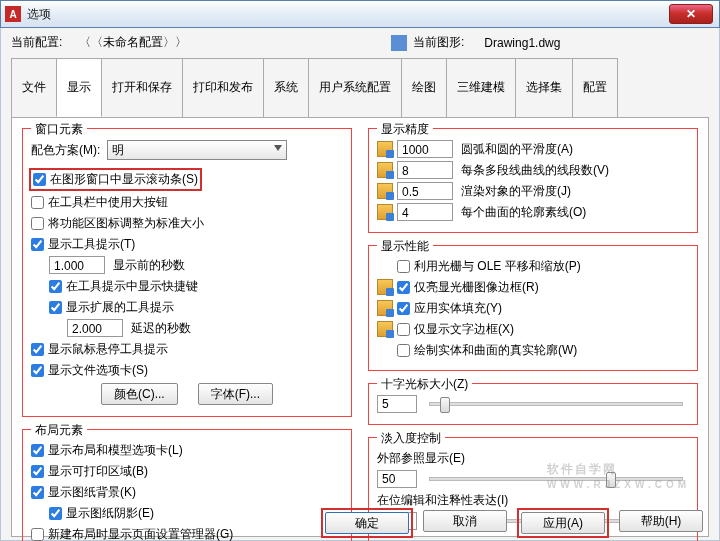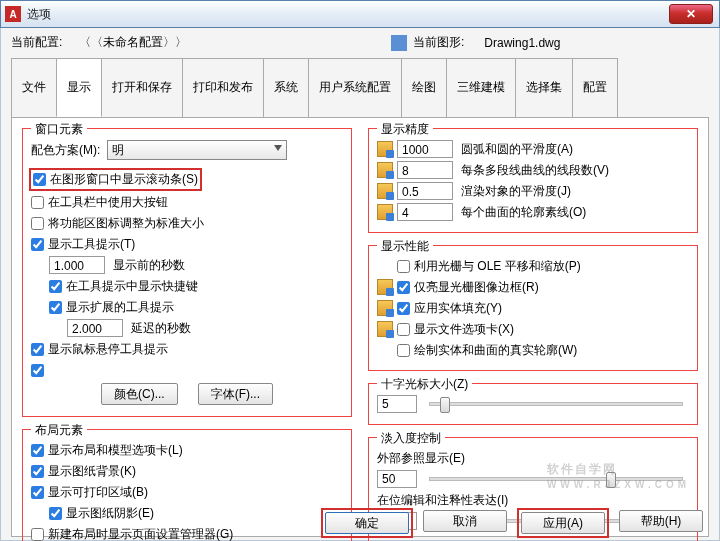--- a/index.html
+++ b/index.html
@@ -127,41 +127,42 @@
               <span>2.000</span>
             </div>
           <span>延迟的秒数</span>
         </div>
         <div class="line">
             <input type="checkbox" checked="" style="">
             <span>显示鼠标悬停工具提示</span>
           </div>
         <div class="line">
             <input type="checkbox" checked="" style="">
+            <span>显示文件选项卡(S)</span>
           </div>
         <div class="line" style="justify-content:center;gap:20px;margin-top:4px">
           <div class="btn">颜色(C)...</div>
           <div class="btn">字体(F)...</div>
         </div>
       </div>
 
       <div class="group">
         <div class="legend">布局元素</div>
         <div class="line">
             <input type="checkbox" checked="" style="">
             <span>显示布局和模型选项卡(L)</span>
           </div>
         <div class="line">
             <input type="checkbox" checked="" style="">
+            <span>显示可打印区域(B)</span>
+          </div>
+        <div class="line">
+            <input type="checkbox" checked="" style="">
             <span>显示图纸背景(K)</span>
           </div>
-        <div class="line">
-            <input type="checkbox" checked="" style="">
-            <span>显示可打印区域(B)</span>
-          </div>
         <div class="line ind1">
             <input type="checkbox" checked="" style="">
             <span>显示图纸阴影(E)</span>
           </div>
         <div class="line">
             <input type="checkbox" style="">
             <span>新建布局时显示页面设置管理器(G)</span>
           </div>
         <div class="line">
             <input type="checkbox" checked="" style="">
@@ -216,21 +217,21 @@
             <span>仅亮显光栅图像边框(R)</span>
           </div>
         <div class="line">
             <span class="smallicon"></span>
             <input type="checkbox" checked="" style="">
             <span>应用实体填充(Y)</span>
           </div>
         <div class="line">
             <span class="smallicon"></span>
             <input type="checkbox" style="">
-            <span>显示文件选项卡(X)</span>
+            <span>仅显示文字边框(X)</span>
           </div>
         <div class="line">
             <span style="width:20px"></span>
             <input type="checkbox" style="">
             <span>绘制实体和曲面的真实轮廓(W)</span>
           </div>
       </div>
 
       <div class="group">
         <div class="legend">十字光标大小(Z)</div>

